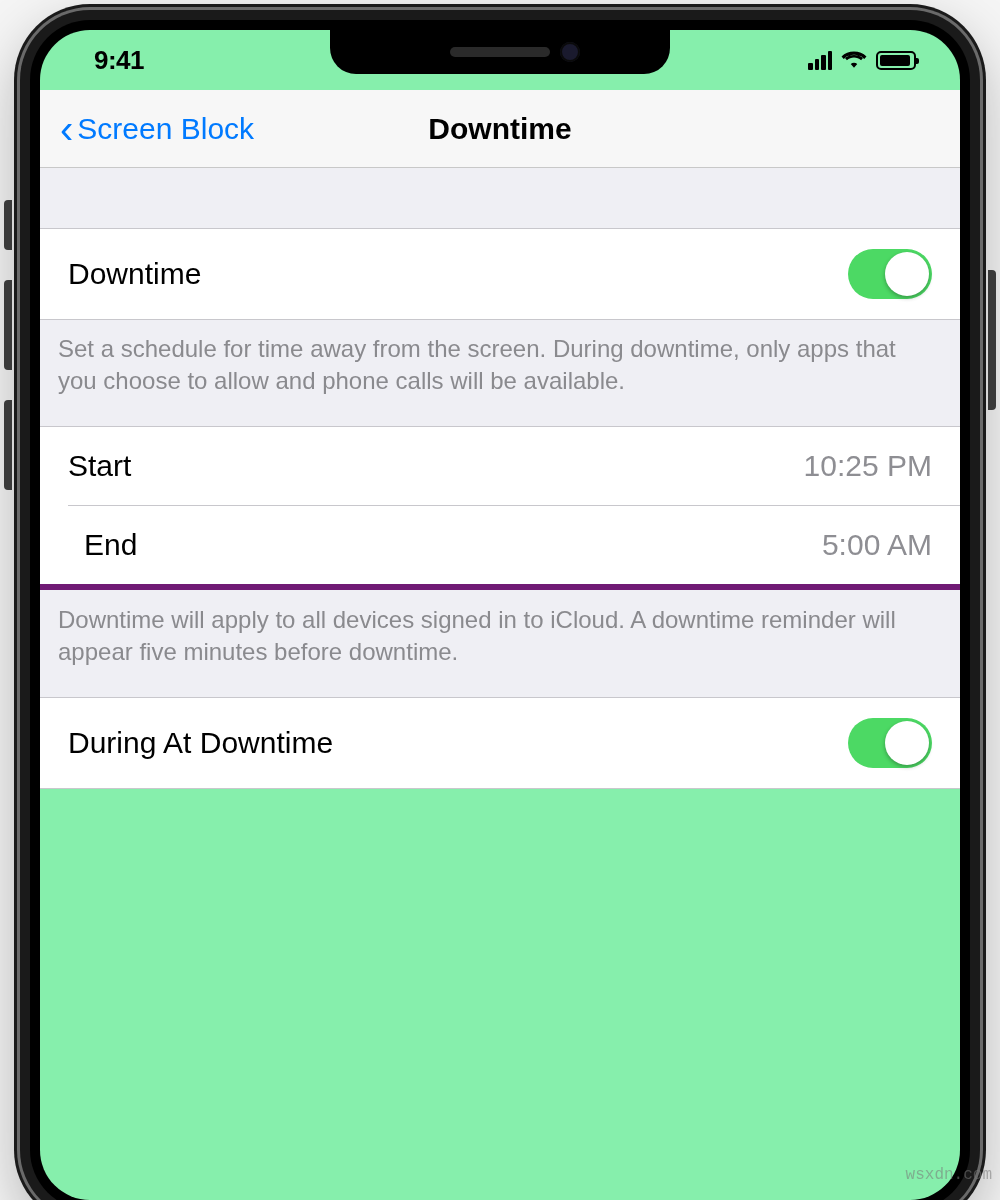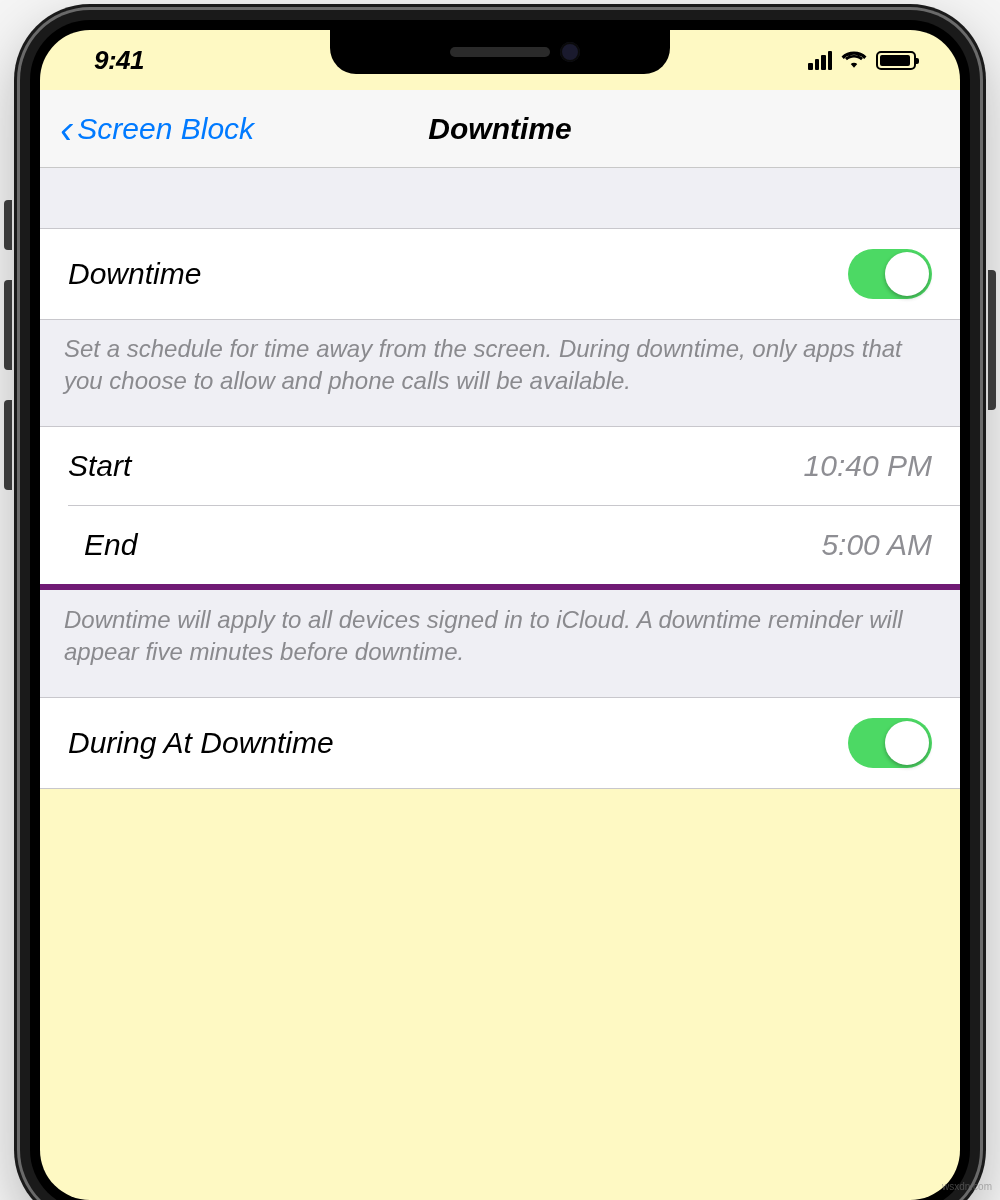--- a/index.html
+++ b/index.html
@@ -19,26 +19,25 @@
       padding: 10px;
       box-shadow: 0 0 0 3px #6a6a6a, 0 0 0 6px #1a1a1a, 0 20px 60px rgba(0,0,0,0.3);
       position: relative;
     }
     .phone-inner {
       background: #000;
       border-radius: 60px;
       padding: 10px;
     }
     .screen {
-      background: #fef9c3;
+      background: #86efac;
       border-radius: 50px;
       overflow: hidden;
       position: relative;
       height: 1170px;
-      font-style: italic;
     }
     .notch {
       position: absolute;
       top: 0;
       left: 50%;
       transform: translateX(-50%);
       width: 340px;
       height: 44px;
       background: #000;
       border-radius: 0 0 26px 26px;
@@ -171,41 +170,41 @@
       width: 84px; height: 50px; background: #4cd964; border-radius: 25px;
       position: relative; cursor: pointer;
     }
     .toggle-knob {
       width: 44px; height: 44px; background:#fff; border-radius:50%;
       position:absolute; right:3px; top:3px;
       box-shadow: 0 2px 4px rgba(0,0,0,0.3);
     }
     
     .footer-text {
-      padding: 14px 28px 28px 24px;
+      padding: 14px 28px 28px 18px;
       font-size: 24px;
       color: #8a8a8e;
       line-height: 1.35;
     }
     
     .group { border-top: 1px solid #c8c7cc; border-bottom: 6px solid #701a75; background:#fff; }
     .group .row {
       padding: 22px 0 22px 28px;
       display:flex; justify-content:space-between; align-items:center;
     }
     .group .row .cell-value { padding-right:28px; }
     .indent-border { margin-left: 28px; border-top: 1px solid #c8c7cc; }
     
     .watermark {
       position: fixed;
       right: 8px;
-      bottom: 8px;
-      font-size: 10px;
+      bottom: 16px;
+      font-size: 16px;
       color: rgba(120,120,120,0.55);
-      font-family: Liberation Sans, sans-serif;
+      font-family: Liberation Mono, monospace;
       z-index: 100;
     }
   </style>
 </head>
 <body>
 
 <div class="phone-frame">
   <div class="side-buttons-left">
     <div class="side-btn silence-switch"></div>
     <div class="side-btn vol-btn"></div>
@@ -256,21 +255,21 @@
           <div class="cell-label">Downtime</div>
           <div class="toggle">
             <div class="toggle-knob"></div>
           </div>
         </div>
         <div class="footer-text">Set a schedule for time away from the screen. During downtime, only apps that you choose to allow and phone calls will be available.</div>
 
         <div class="group">
           <div class="row">
             <div class="cell-label">Start</div>
-            <div class="cell-value">10:40 PM</div>
+            <div class="cell-value">10:25 PM</div>
           </div>
           <div class="indent-border"></div>
           <div class="row" style="padding-left:44px">
             <div class="cell-label">End</div>
             <div class="cell-value">5:00 AM</div>
           </div>
         </div>
         <div class="footer-text">Downtime will apply to all devices signed in to iCloud. A downtime reminder will appear five minutes before downtime.</div>
 
         <div class="cell">

